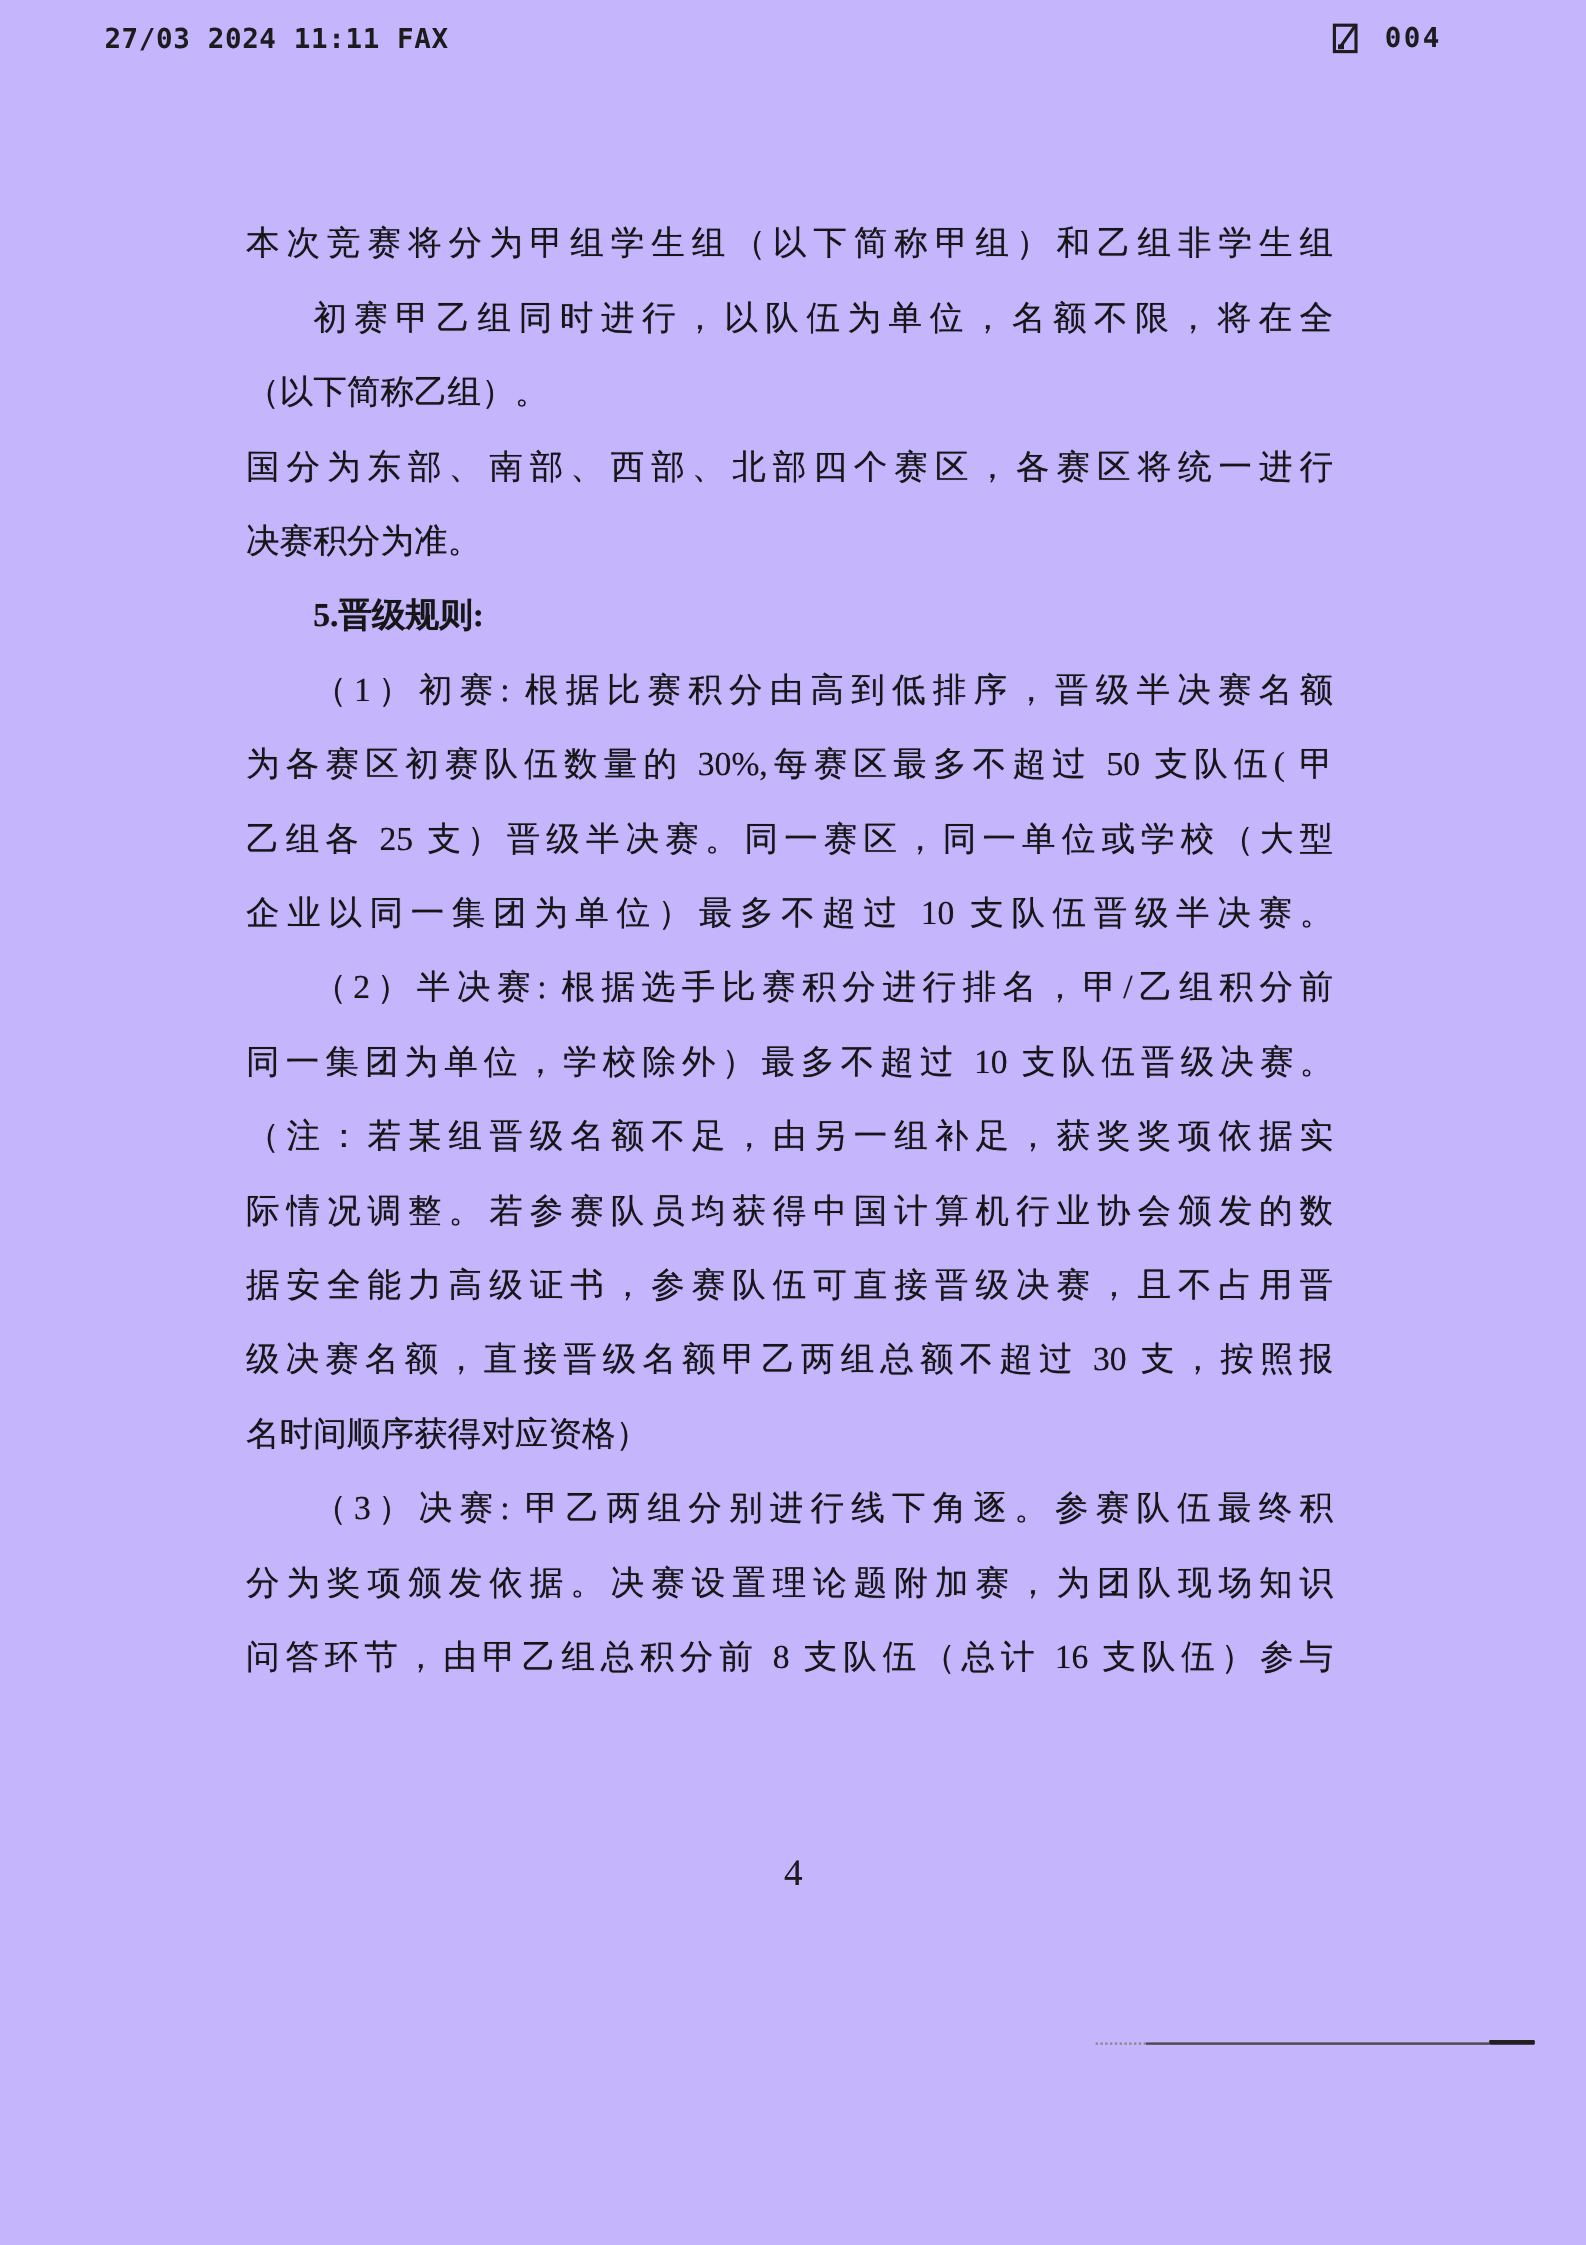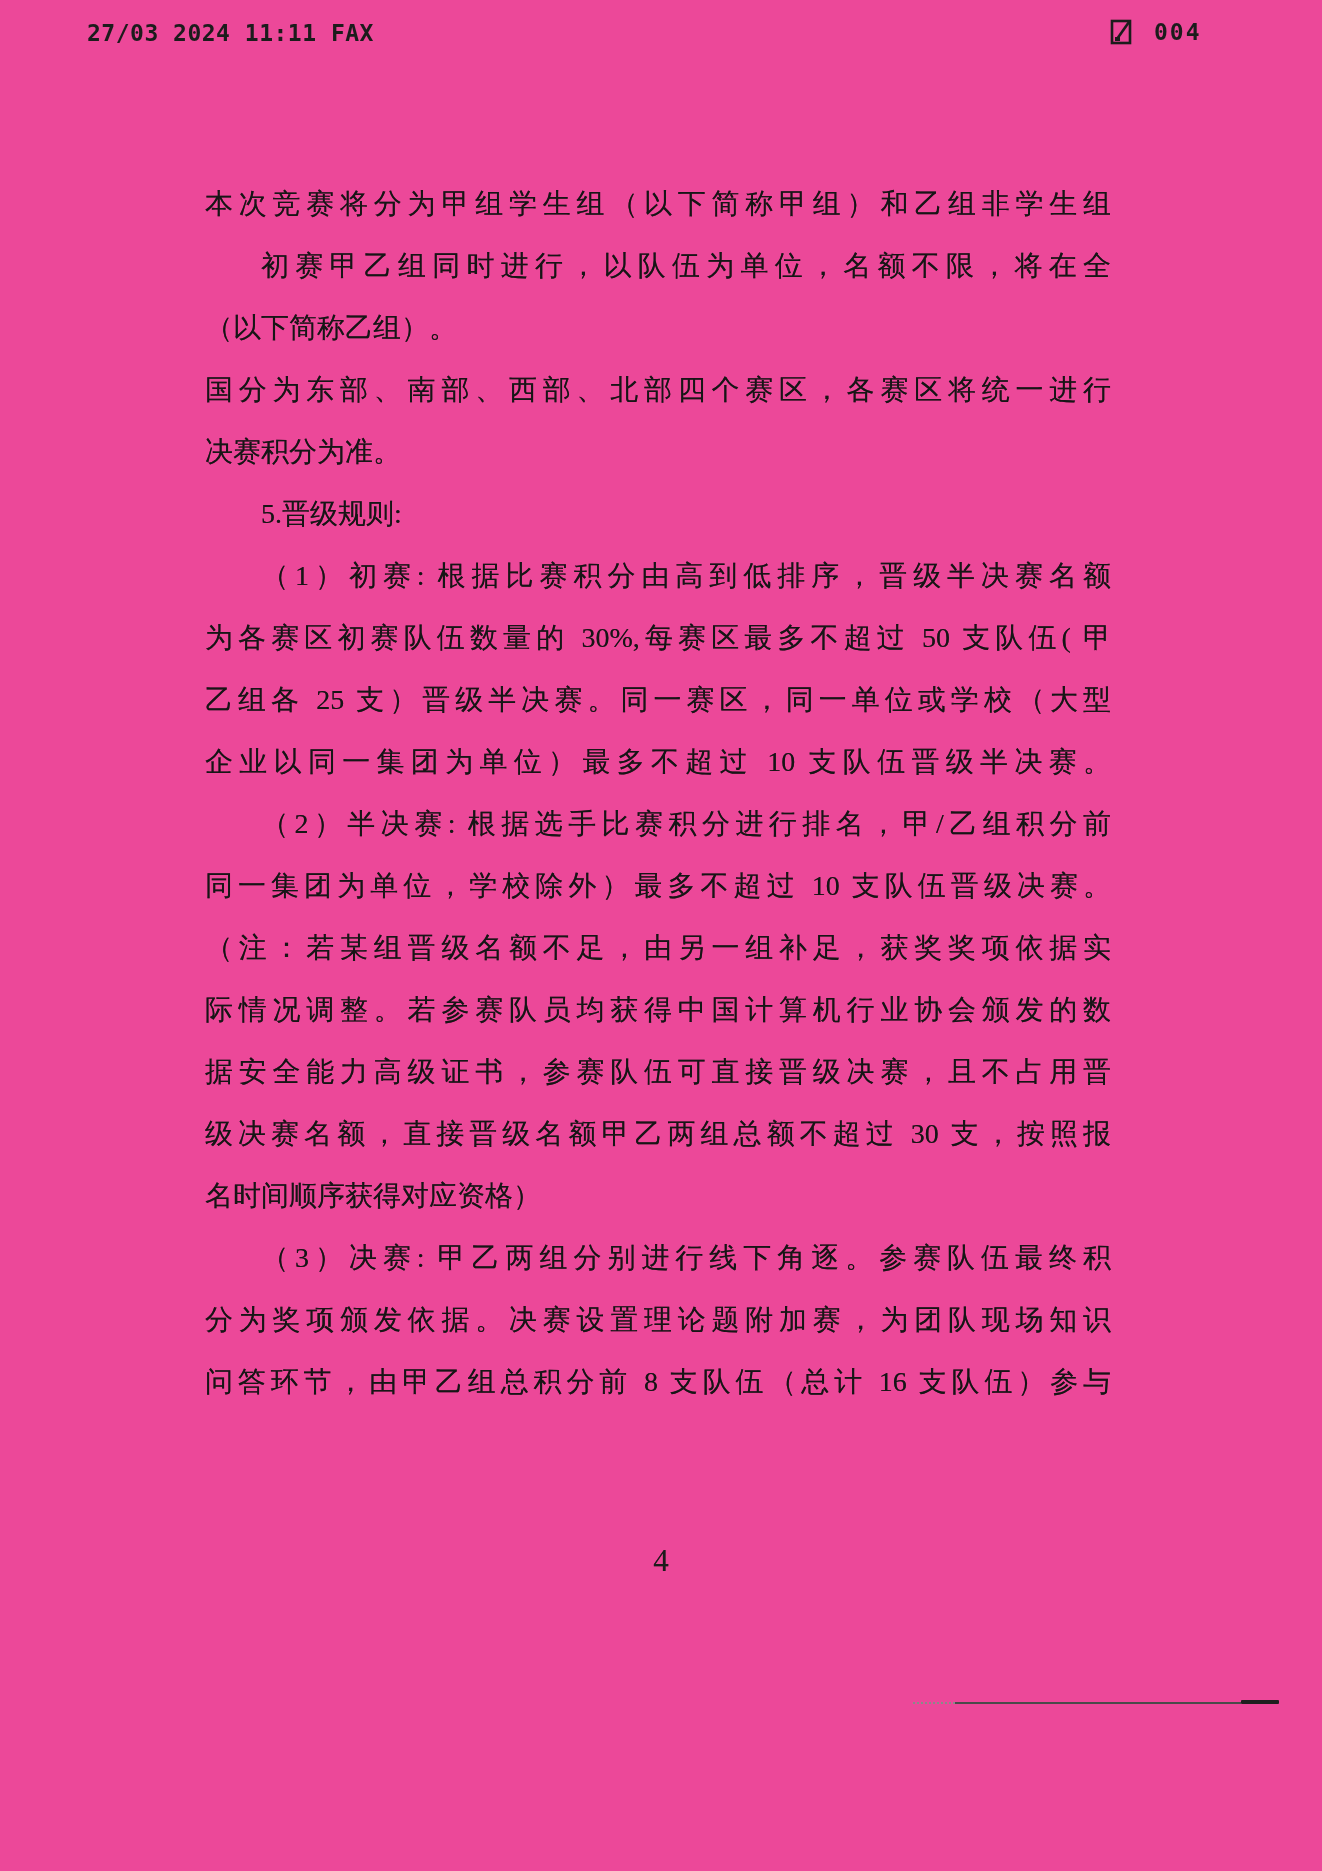--- a/index.html
+++ b/index.html
@@ -4,21 +4,21 @@
 <style>
   html,body { margin:0; padding:0; }
   body {
     width:1322px; height:1871px;
     background:#ffffff;
     font-family:"Liberation Serif","DejaVu Serif",serif;
     color:#1a1a1a;
     position:relative;
     overflow:hidden;
   }
-  .page { position:absolute; inset:0; background:#ec4899; }
+  .page { position:absolute; inset:0; background:#c4b5fd; }
 
   
   .fax-header {
     position:absolute; top:18px; left:0; right:0; height:36px;
     font-family:"DejaVu Sans Mono","Liberation Mono",monospace;
     font-weight:bold; font-size:23px; color:#1c1c1c;
   }
   .fax-date { position:absolute; left:87px; top:2px; letter-spacing:0.5px; white-space:pre; }
   .fax-pageinfo { position:absolute; left:1110px; top:0; display:flex; align-items:center; gap:21px; }
   .memo-icon { display:inline-block; width:23px; height:28px; }
@@ -27,21 +27,21 @@
   
   .doc {
     position:absolute; left:205px; top:173px; width:906px;
     font-size:28px; line-height:62px;
     color:#161616;
     text-shadow:0 0 0.6px rgba(0,0,0,0.55);
   }
   .line { text-align:justify; text-align-last:justify; white-space:normal; }
   .line.end { text-align-last:left; }
   .ind2 { text-indent:2em; }
-  .bold { font-weight:normal; }
+  .bold { font-weight:bold; }
 
   .pageno {
     position:absolute; top:1543px; left:0; width:1322px;
     text-align:center; font-size:31px; color:#1c1c1c;
     text-shadow:0 0 0.5px rgba(0,0,0,0.5);
   }
 
   
   .artifact { position:absolute; left:913px; top:1699px; width:366px; height:6px; display:flex; align-items:center; }
   .artifact .dots  { width:42px;  height:0; border-top:2px dotted #8a8a8a; margin-top:1px; }

